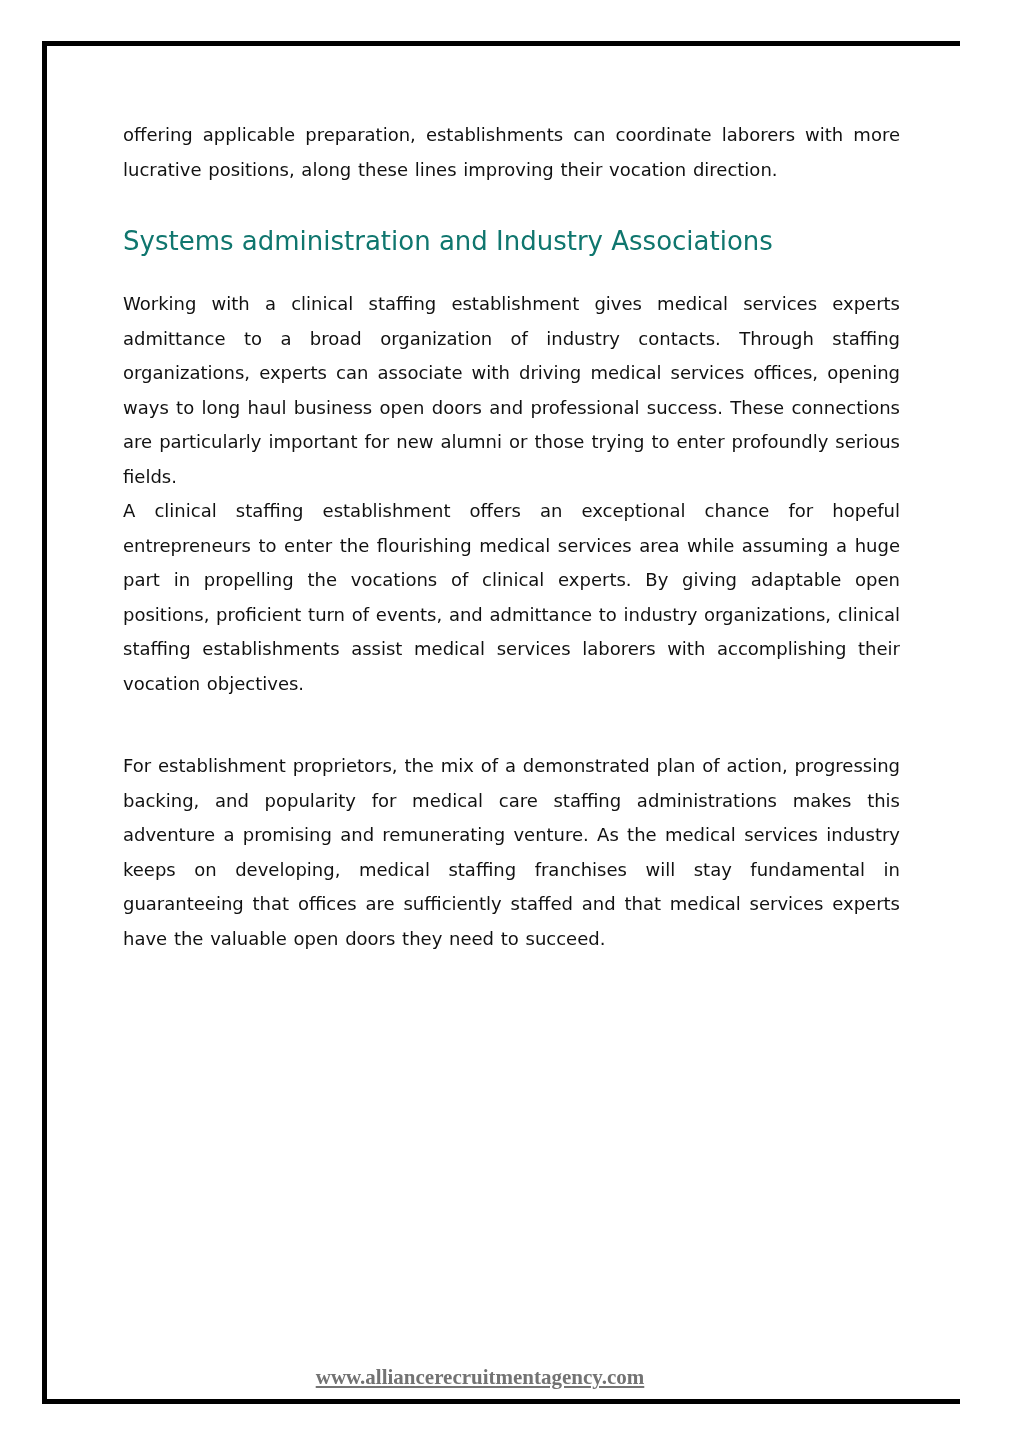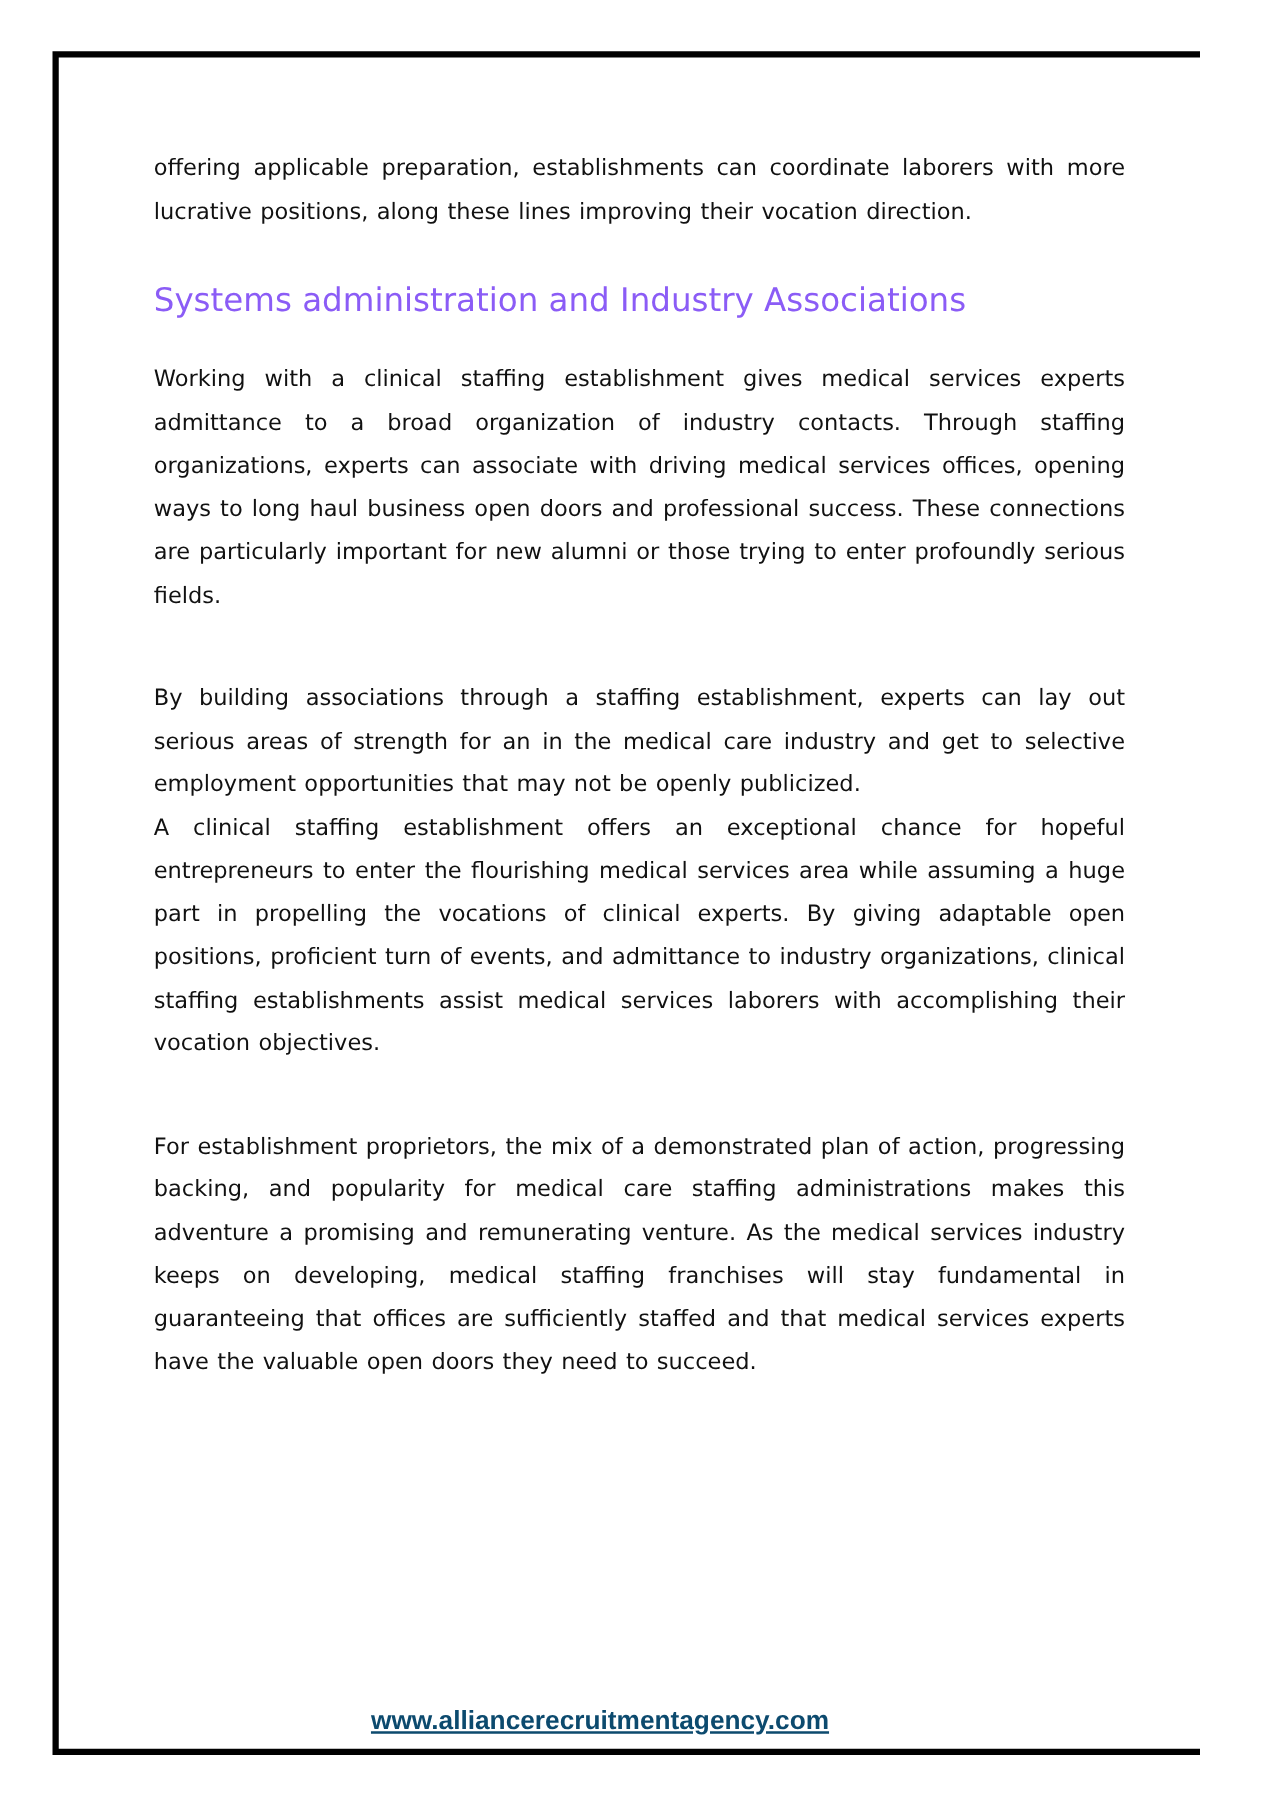--- a/index.html
+++ b/index.html
@@ -40,64 +40,63 @@
     color: #111111;
     word-spacing: 1px;
   }
   p.gap-before {
     margin-top: 48px;
   }
   h2.doc-heading {
     margin: 0;
     font-size: 26px;
     font-weight: 400;
-    color: #8b5cf6;
+    color: #0f766e;
     text-align: justify;
   }
   h2.h-networking {
     margin: 36px 0 28px 0;
     line-height: 36px;
   }
   h2.h-conclusion {
     margin: 30px 0 14px 0;
     line-height: 50px;
   }
   .footer {
     position: absolute;
     left: 0;
     right: 0;
     top: 1362px;
     text-align: center;
     line-height: 30px;
   }
   .footer a {
-    font-family: Liberation Sans, sans-serif;
+    font-family: Liberation Serif, serif;
     font-size: 21px;
     font-weight: 700;
-    color: #0c4a6e;
+    color: #737373;
     text-decoration: underline;
     cursor: pointer;
   }
 </style>
 </head>
 <body>
 
 <div class="page">
 
   <div class="page-frame"></div>
 
   <div class="content">
 
     <p class="body-par">offering applicable preparation, establishments can coordinate laborers with more lucrative positions, along these lines improving their vocation direction.</p>
 
     <h2 class="doc-heading h-networking">Systems administration and Industry Associations</h2>
 
     <p class="body-par">Working with a clinical staffing establishment gives medical services experts admittance to a broad organization of industry contacts. Through staffing organizations, experts can associate with driving medical services offices, opening ways to long haul business open doors and professional success. These connections are particularly important for new alumni or those trying to enter profoundly serious fields.</p>
 
-    <p class="body-par gap-before">By building associations through a staffing establishment, experts can lay out serious areas of strength for an in the medical care industry and get to selective employment opportunities that may not be openly publicized.</p>
 
 
     <p class="body-par">A clinical staffing establishment offers an exceptional chance for hopeful entrepreneurs to enter the flourishing medical services area while assuming a huge part in propelling the vocations of clinical experts. By giving adaptable open positions, proficient turn of events, and admittance to industry organizations, clinical staffing establishments assist medical services laborers with accomplishing their vocation objectives.</p>
 
     <p class="body-par gap-before">For establishment proprietors, the mix of a demonstrated plan of action, progressing backing, and popularity for medical care staffing administrations makes this adventure a promising and remunerating venture. As the medical services industry keeps on developing, medical staffing franchises will stay fundamental in guaranteeing that offices are sufficiently staffed and that medical services experts have the valuable open doors they need to succeed.</p>
 
   </div>
 
   <div class="footer">
     <a href="#">www.alliancerecruitmentagency.com</a>

